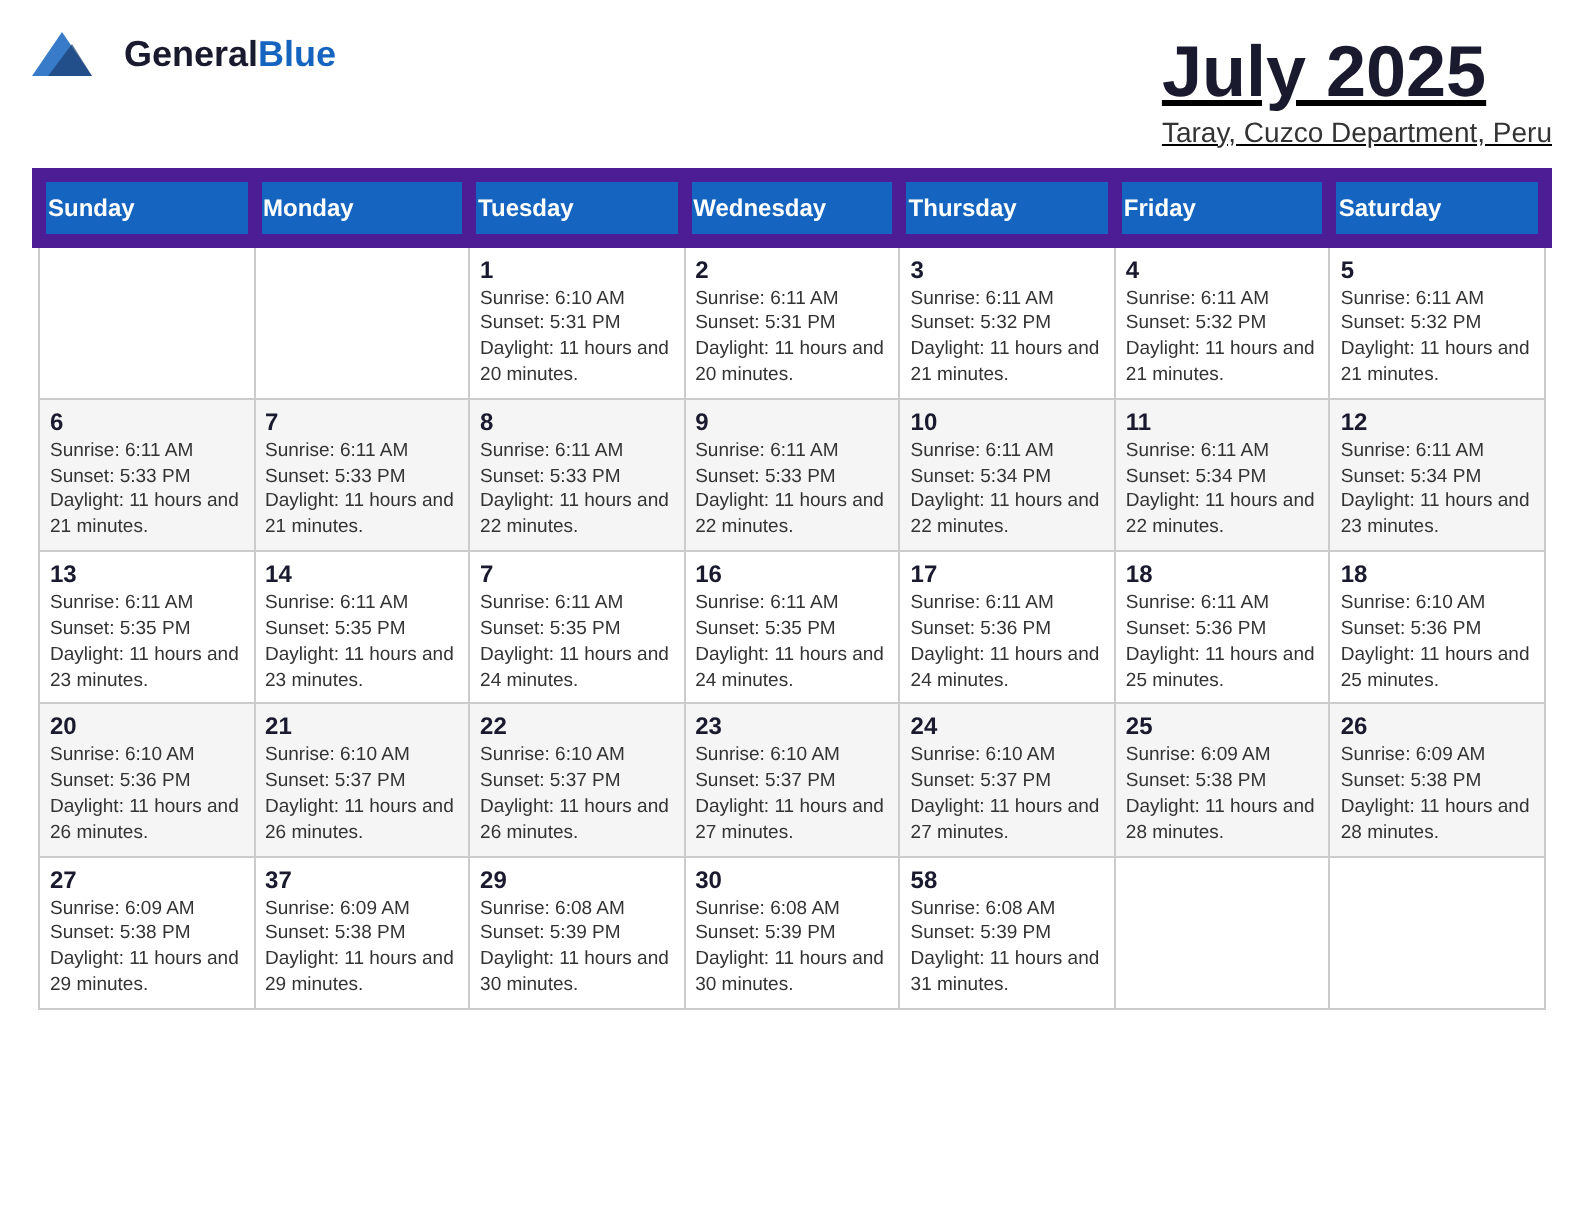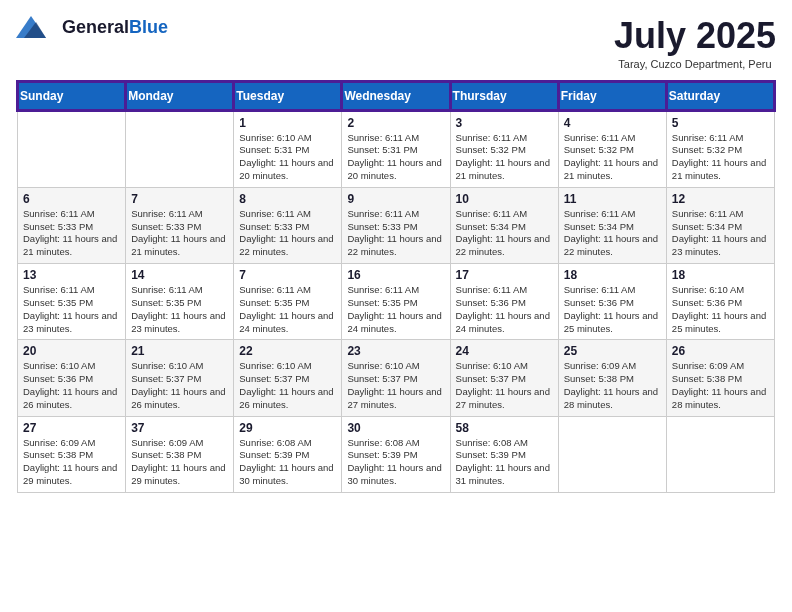--- a/index.html
+++ b/index.html
@@ -30,46 +30,47 @@
       font-size: 18px;
       font-weight: bold;
       color: #1565c0;
     }
     .logo-icon {
       width: 30px;
       height: 22px;
       display: inline-block;
     }
     .title-area {
-      text-align: center;
+      text-align: left;
+      text-decoration: underline;
     }
     .month-title {
       font-size: 36px;
       font-weight: bold;
       color: #1a1a2e;
       line-height: 1.1;
     }
     .location-title {
-      font-size: 11px;
+      font-size: 14px;
       color: #333;
       margin-top: 2px;
     }
     .calendar {
       width: 100%;
       border-collapse: collapse;
       border: 1px solid #ccc;
     }
     .calendar th {
       background-color: #1565c0;
       color: #fff;
       font-size: 12px;
       font-weight: bold;
       padding: 6px 1px;
       text-align: left;
-      border: 3px solid #4c1d95;
+      border: 7px solid #4c1d95;
     }
     .calendar td {
       vertical-align: top;
       padding: 4px 5px;
       border: 1px solid #ccc;
       font-size: 10px;
       color: #333;
       width: 108px;
       min-height: 80px;
       background: #fff;

